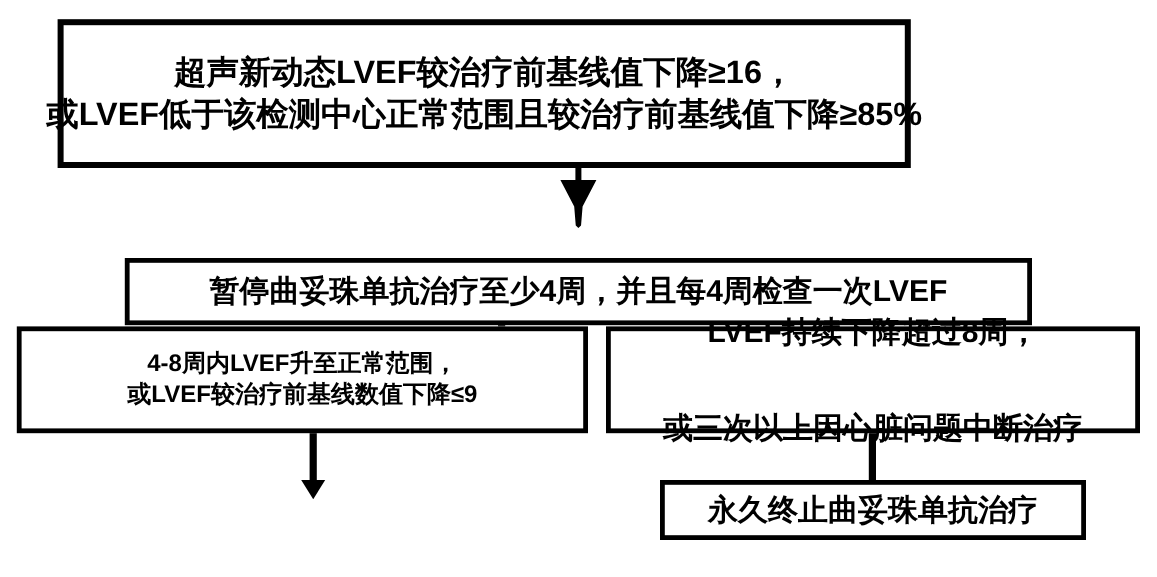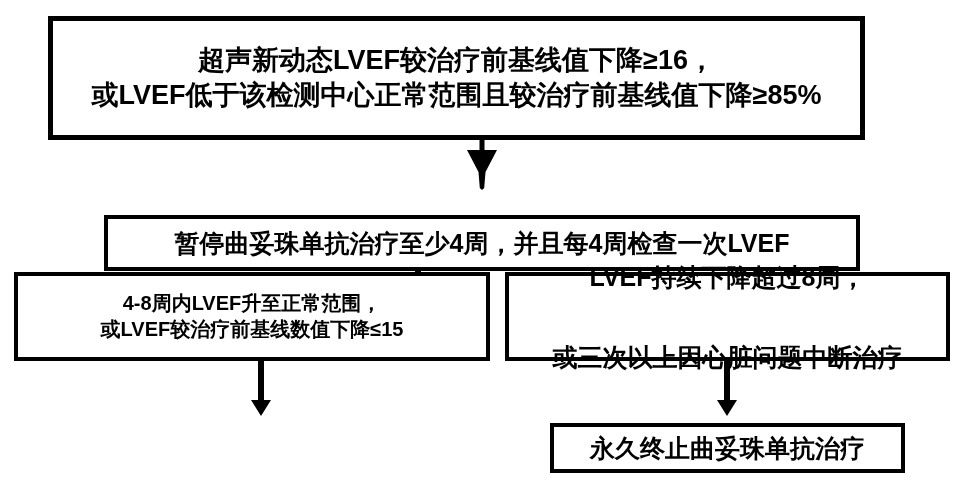--- a/index.html
+++ b/index.html
@@ -34,21 +34,21 @@
     z-index: 3;
   }
   .node .ln {
     display: block;
     white-space: nowrap;
   }
 
   
   #node-criteria {
     left: 48px;  top: 16px;
-    width: 817px; height: 124px;
+    width: 711px; height: 124px;
     font-size: 27px;
     border-width: 5px;
   }
   #node-suspend {
     left: 104px; top: 188px;
     width: 756px; height: 56px;
     font-size: 25px;
     border-width: 4px;
     margin-top: 27px;
   }
@@ -65,21 +65,21 @@
     border-width: 4px;
     gap: 48px;
   }
   #node-resume {
     left: 110px; top: 415px;
     width: 300px; height: 50px;
     font-size: 25px;
     border-width: 4px;
   }
   #node-terminate {
-    left: 550px; top: 423px;
+    left: 550px; top: 400px;
     width: 355px; height: 50px;
     font-size: 25px;
     border-width: 4px;
   }
 
   
   .conn {
     position: absolute;
     z-index: 1;
   }
@@ -129,21 +129,21 @@
     <span class="ln">超声新动态LVEF较治疗前基线值下降≥16，</span>
     <span class="ln">或LVEF低于该检测中心正常范围且较治疗前基线值下降≥85%</span>
   </div>
 
   <div class="node" id="node-suspend">
     <span class="ln">暂停曲妥珠单抗治疗至少4周，并且每4周检查一次LVEF</span>
   </div>
 
   <div class="node" id="node-recover-criteria">
     <span class="ln">4-8周内LVEF升至正常范围，</span>
-    <span class="ln">或LVEF较治疗前基线数值下降≤15</span>
+    <span class="ln">或LVEF较治疗前基线数值下降≤9</span>
   </div>
 
   <div class="node" id="node-discontinue-criteria">
     <span class="ln">LVEF持续下降超过8周，</span>
     <span class="ln">或三次以上因心脏问题中断治疗</span>
   </div>
 
 
   <div class="node" id="node-terminate">
     <span class="ln">永久终止曲妥珠单抗治疗</span>

